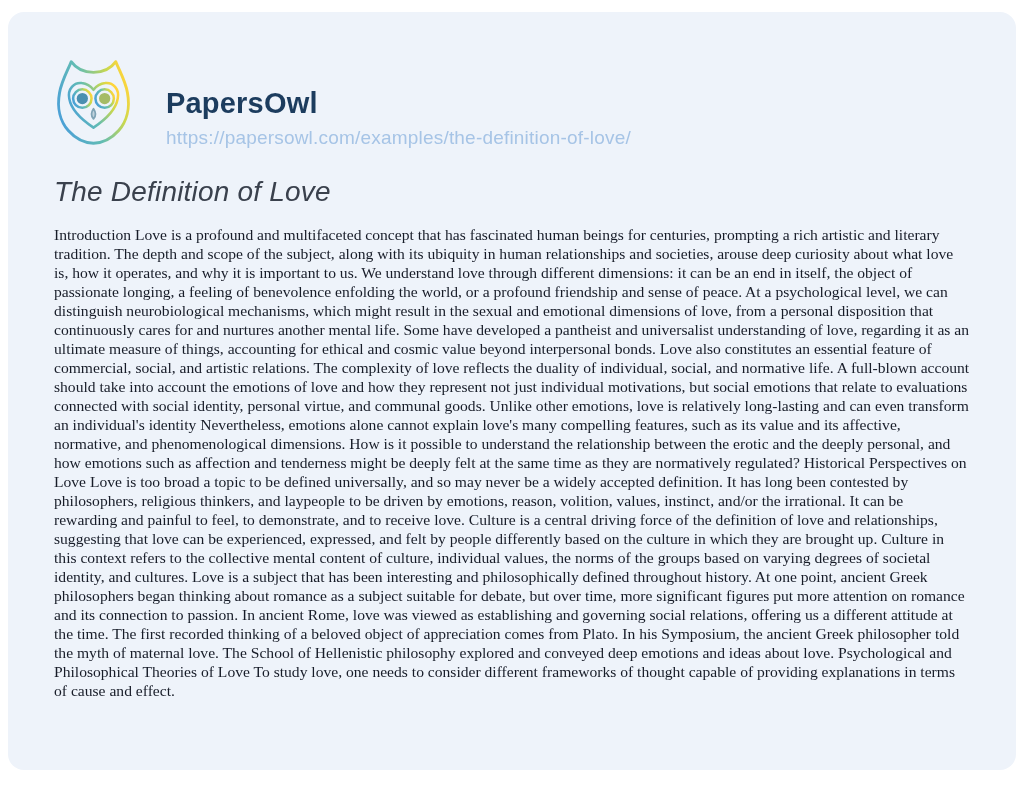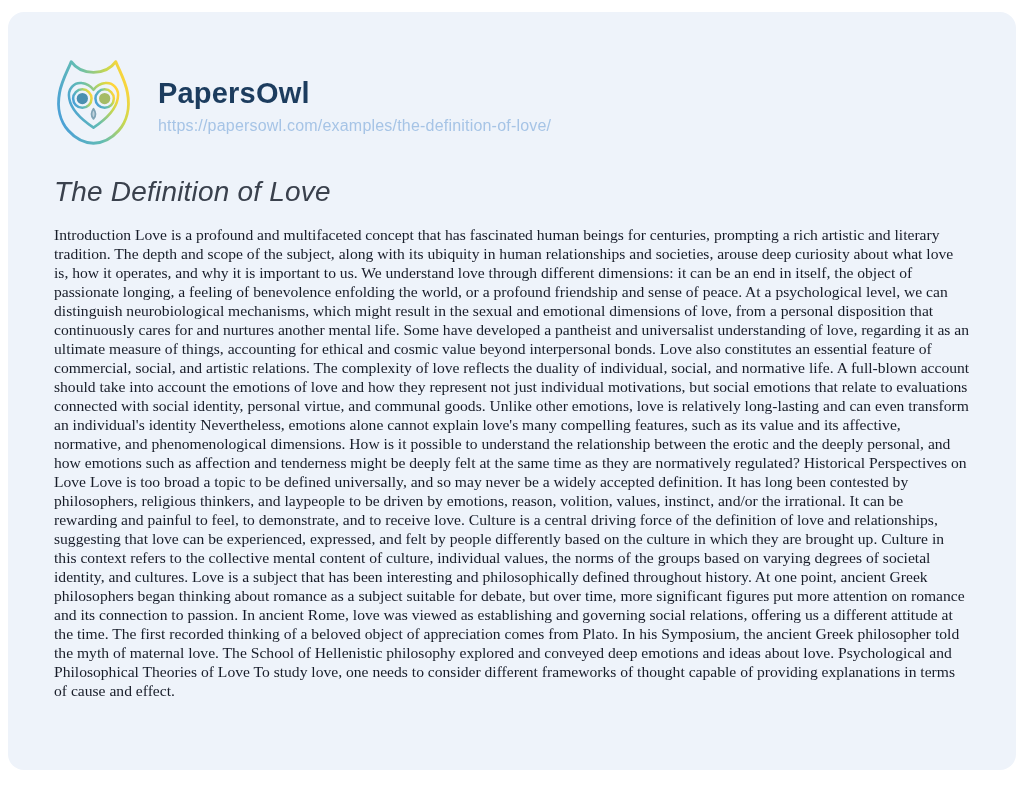--- a/index.html
+++ b/index.html
@@ -16,22 +16,22 @@
     left: 8px;
     top: 12px;
     width: 1008px;
     height: 758px;
     background: #eef3fa;
     border-radius: 16px;
     box-sizing: border-box;
   }
   .header {
     display: flex;
-    align-items: center;
-    gap: 16px;
+    align-items: flex-end;
+    gap: 24px;
     margin: 40px 46px 0 37px;
   }
   .logo-wrap {
     width: 97px;
     height: 97px;
     flex: 0 0 auto;
     cursor: pointer;
   }
   .brand-block {
     margin-top: 12px;
@@ -39,21 +39,21 @@
   .brand {
     font-size: 29px;
     font-weight: 700;
     color: #1c3c5e;
     line-height: 1.1;
     letter-spacing: 0.2px;
     cursor: pointer;
   }
   .url {
     margin-top: 7px;
-    font-size: 16px;
+    font-size: 19px;
     color: #a6c4e6;
     letter-spacing: 0.2px;
     cursor: pointer;
   }
   .title {
     margin: 27px 46px 0 46px;
     font-size: 28px;
     font-weight: 400;
     color: #3a414d;
     letter-spacing: 0.2px;

